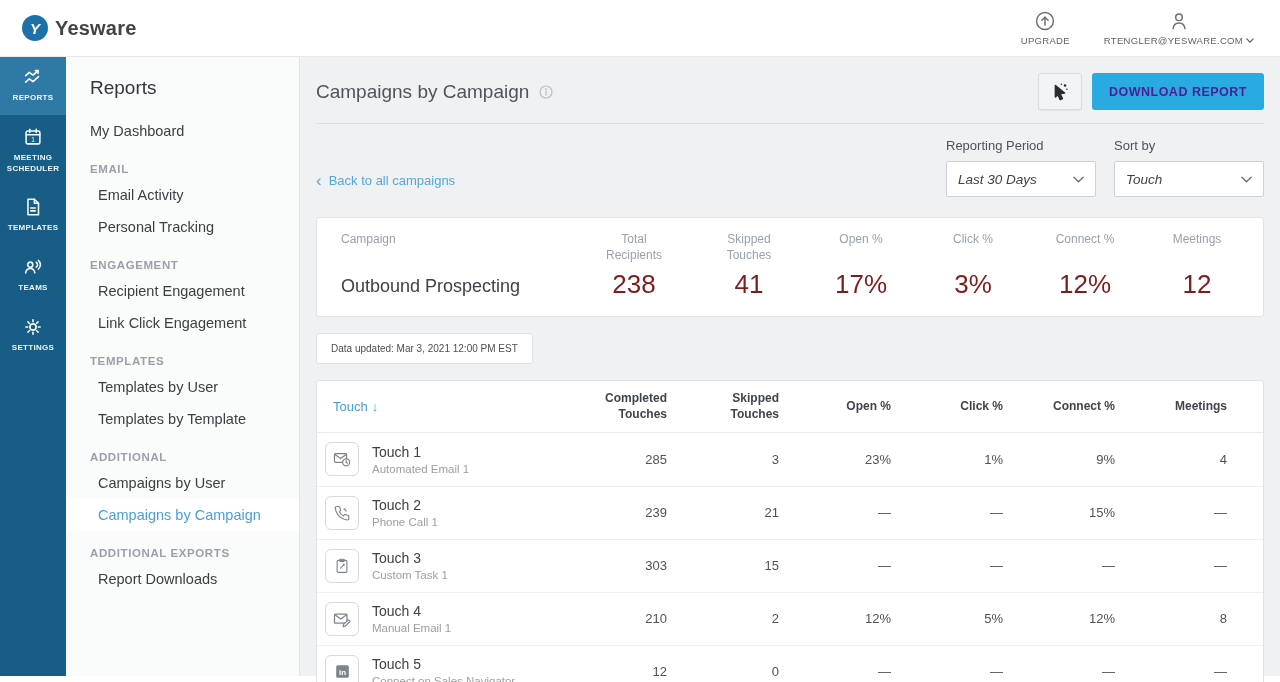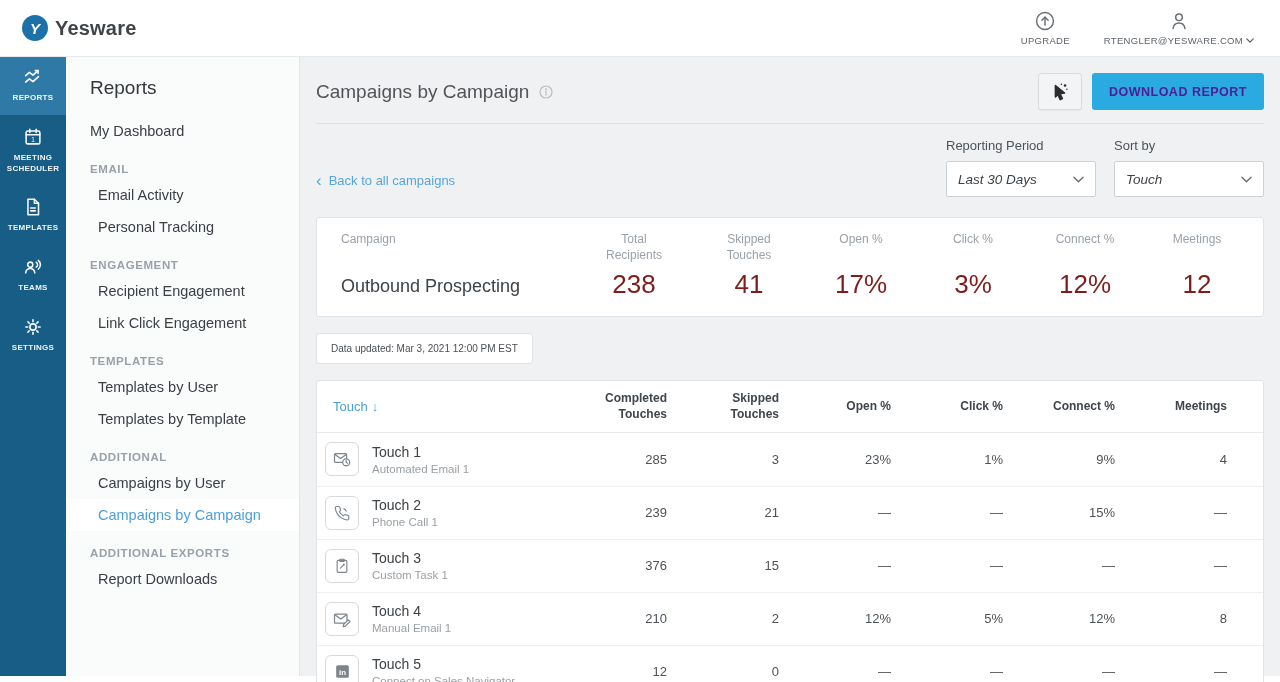--- a/index.html
+++ b/index.html
@@ -346,21 +346,21 @@
               <rect x="5.5" y="4.5" width="13" height="16" rx="1.4"></rect>
                 <rect x="9" y="3" width="6" height="3" rx="1"></rect>
               <path d="M10 14.8l5-5M13.7 9.5l1.3 1.3"></path>
             </svg>
           </span>
           <span>
             <div class="touch-title">Touch 3</div>
             <div class="touch-sub">Custom Task 1</div>
           </span>
         </div>
-        <div class="cell">376</div>
+        <div class="cell">303</div>
         <div class="cell">15</div>
         <div class="cell">—</div>
         <div class="cell">—</div>
         <div class="cell">—</div>
         <div class="cell">—</div>
       </div>
 
       <div class="tgrid trow">
         <div class="touch-cell">
           <span class="touch-icon">

